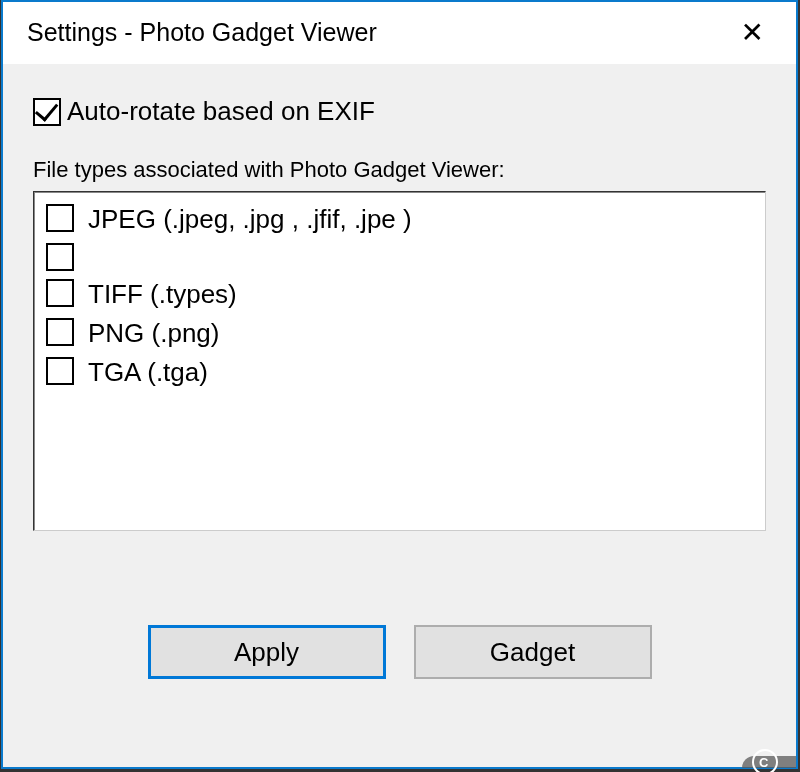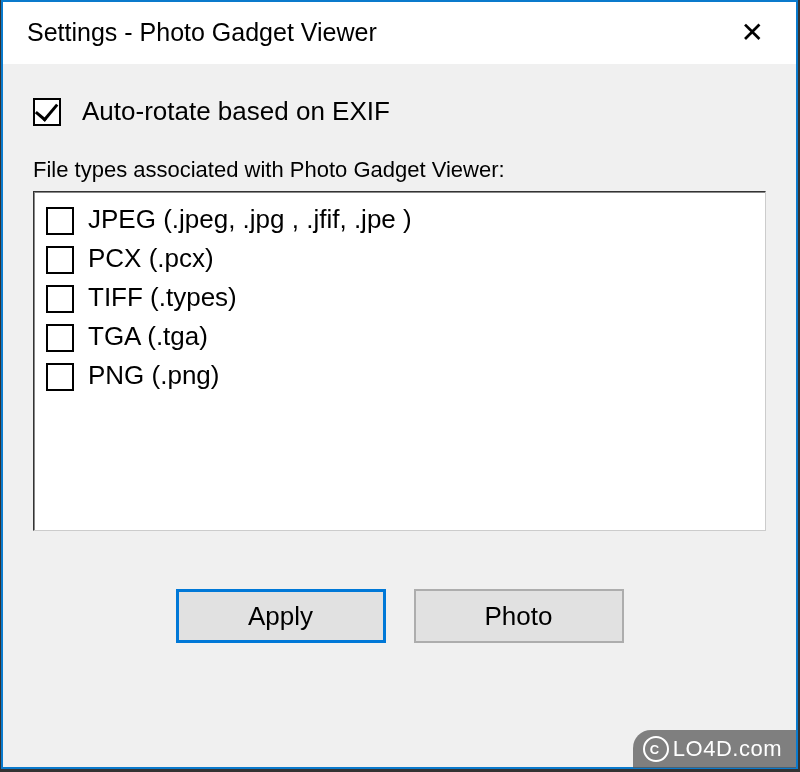--- a/index.html
+++ b/index.html
@@ -51,21 +51,21 @@
     .content {
       flex: 1;
       background: #f0f0f0;
       padding: 32px 30px 28px 30px;
       display: flex;
       flex-direction: column;
     }
     .checkbox-row {
       display: flex;
       align-items: center;
-      gap: 21px;
+      gap: 6px;
       margin-bottom: 30px;
     }
     .checkbox {
       width: 28px;
       height: 28px;
       border: 2px solid #000;
       background: #fff;
       display: flex;
       align-items: center;
       justify-content: center;
@@ -94,51 +94,52 @@
       border-color: #333 #ccc #ccc #333;
       border-style: solid;
       border-width: 1px;
       box-shadow: inset 1px 1px 0 #888;
       padding: 8px 12px;
       height: 340px;
       overflow: hidden;
     }
     .list-item {
       display: flex;
-      align-items: flex-end;
+      align-items: flex-start;
       gap: 14px;
       padding: 4px 0;
     }
     .list-item .checkbox {
       width: 28px;
       height: 28px;
     }
     .list-item-label {
       font-size: 26px;
       color: #000;
       white-space: nowrap;
     }
     .button-row {
       display: flex;
       justify-content: center;
       gap: 28px;
       margin-top: 58px;
     }
     .btn {
-      width: 210px;
+      width: 238px;
       height: 54px;
       background: #e1e1e1;
       border: 2px solid #adadad;
       font-size: 26px;
       color: #000;
       display: flex;
       align-items: center;
       justify-content: center;
       cursor: pointer;
       font-family: inherit;
+      margin-top: 36px;
     }
     .btn.primary {
       border: 3px solid #0078d7;
     }
     .watermark {
       position: absolute;
       bottom: 4px;
       right: 4px;
       background: rgba(90, 90, 90, 0.75);
       color: #fff;
@@ -182,38 +183,36 @@
       <div class="checkbox-label">Auto-rotate based on EXIF</div>
     </div>
     <div class="section-label">File types associated with Photo Gadget Viewer:</div>
     <div class="listbox">
       <div class="list-item">
         <div class="checkbox"></div>
         <div class="list-item-label">JPEG (.jpeg, .jpg , .jfif, .jpe )</div>
       </div>
       <div class="list-item">
         <div class="checkbox"></div>
-        <div class="list-item-label">PCX (.pcx)</div>
       </div>
       <div class="list-item">
         <div class="checkbox"></div>
         <div class="list-item-label">TIFF (.types)</div>
       </div>
       <div class="list-item">
         <div class="checkbox"></div>
+        <div class="list-item-label">PNG (.png)</div>
+      </div>
+      <div class="list-item">
+        <div class="checkbox"></div>
         <div class="list-item-label">TGA  (.tga)</div>
-      </div>
-      <div class="list-item">
-        <div class="checkbox"></div>
-        <div class="list-item-label">PNG (.png)</div>
       </div>
     </div>
     <div class="button-row">
       <button class="btn primary">Apply</button>
-      <button class="btn">Photo</button>
+      <button class="btn">Gadget</button>
     </div>
   </div>
 </div>
 
 <div class="watermark">
   <span class="watermark-c">C</span>
-  <span>LO4D.com</span>
 </div>
 
 </body></html>

